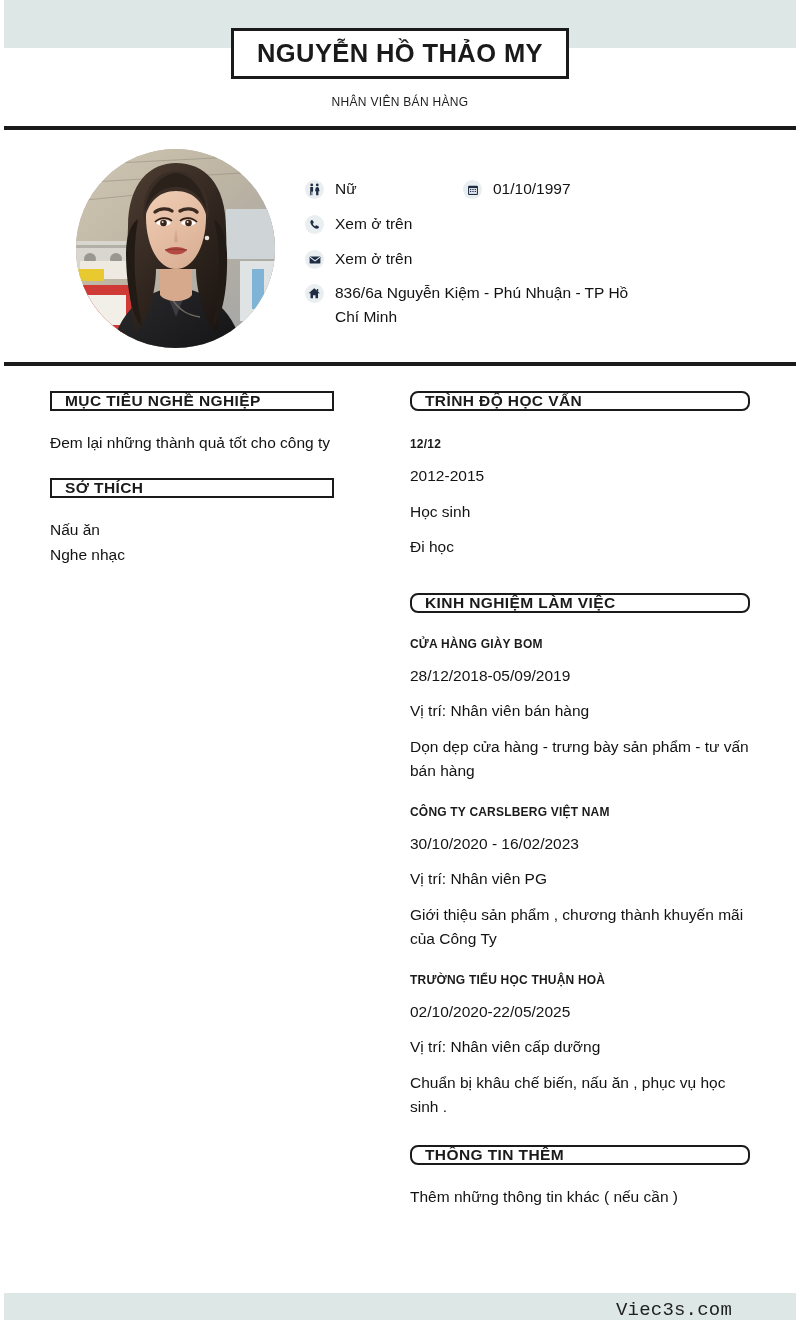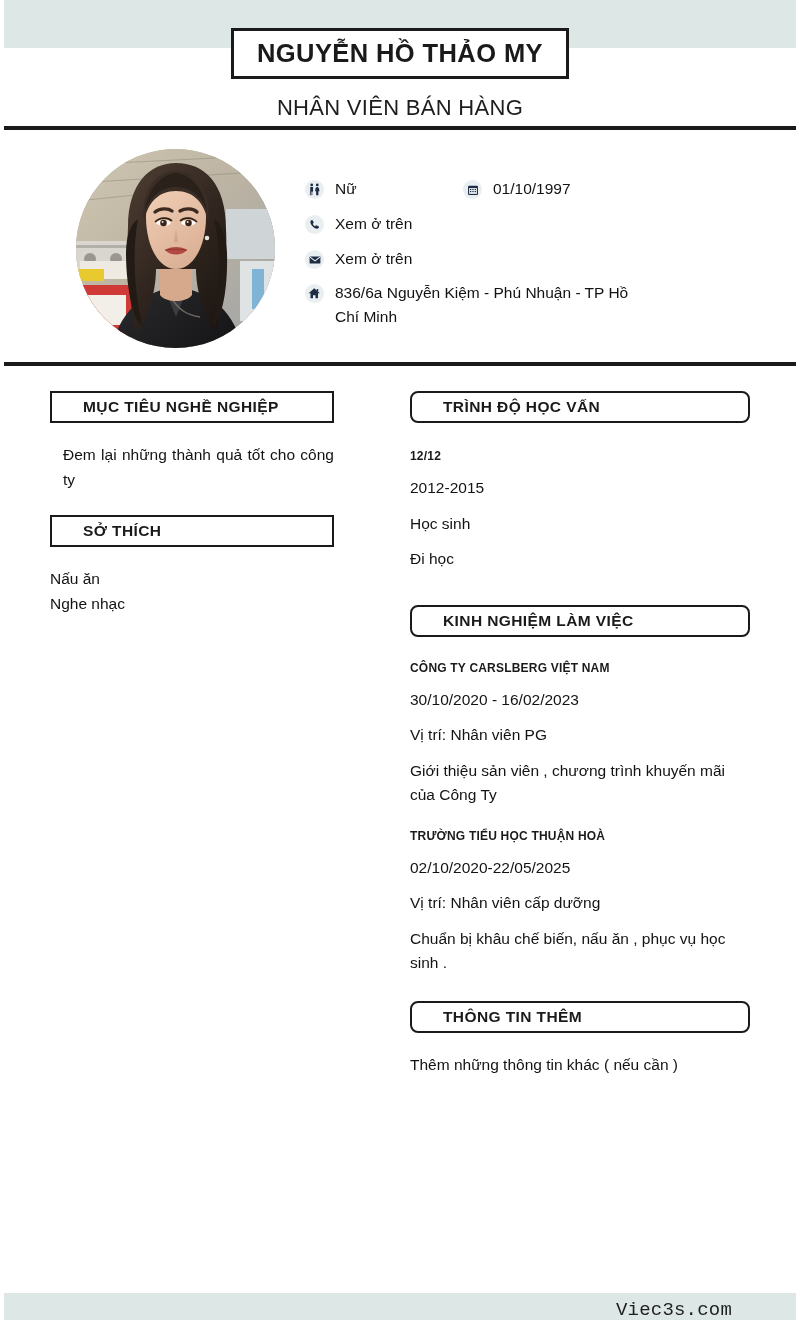--- a/index.html
+++ b/index.html
@@ -43,21 +43,21 @@
     font-weight: bold;
     letter-spacing: 0.4px;
     color: #1a1a1a;
     white-space: nowrap;
     line-height: 1;
   }
   .job-title {
     position: absolute;
     left: 0; top: 95px; width: 800px;
     text-align: center;
-    font-size: 22px;
+    font-size: 12px;
     color: #1d1d1d;
     letter-spacing: 0.3px;
   }
   .rule-top {
     position: absolute;
     left: 4px; top: 126px; width: 792px; height: 4px;
     background: #1a1a1a;
   }
 
   
@@ -118,41 +118,41 @@
     left: 0; top: 366px; width: 800px;
   }
   .col-left {
     position: absolute; left: 50px; top: 25px; width: 284px;
   }
   .col-right {
     position: absolute; left: 410px; top: 25px; width: 340px;
   }
   .sec-box {
     border: 2px solid #1a1a1a;
-    height: 32px;
+    height: 20px;
     display: flex; align-items: center;
-    padding-left: 31px;
+    padding-left: 13px;
     background: #ffffff;
     margin-bottom: 19px;
   }
   .col-right .sec-box { width: 340px; border-radius: 8px; }
   .col-left .sec-box { width: 284px; }
   .sec-title {
     font-size: 15.5px;
     font-weight: bold;
     color: #1a1a1a;
     letter-spacing: 0.4px;
     white-space: nowrap;
   }
   .body-text {
     font-size: 15.5px;
     line-height: 25px;
     color: #131313;
   }
-  .just { text-align: justify; margin-left: 13px; }
+  .just { text-align: justify; }
   .entry { margin-bottom: 21px; }
   .entry-title {
     font-size: 12px;
     font-weight: bold;
     color: #1a1a1a;
     letter-spacing: 0.2px;
     margin-bottom: 13px;
   }
   .entry-line {
     font-size: 15.5px;
@@ -382,26 +382,32 @@
         <div class="entry-line">Đi học</div>
       </div>
 
       <div style="height:12px"></div>
 
       <div class="sec-box">
         <span class="sec-title">KINH NGHIỆM LÀM VIỆC</span>
       </div>
       <div class="gap-sm"></div>
 
+      <div class="entry">
+        <div class="entry-title">CỬA HÀNG GIÀY BOM</div>
+        <div class="entry-line">28/12/2018-05/09/2019</div>
+        <div class="entry-line">Vị trí: Nhân viên bán hàng</div>
+        <div class="entry-line">Dọn dẹp cửa hàng - trưng bày sản phẩm - tư vấn bán hàng</div>
+      </div>
 
       <div class="entry">
         <div class="entry-title">CÔNG TY CARSLBERG VIỆT NAM</div>
         <div class="entry-line">30/10/2020 - 16/02/2023</div>
         <div class="entry-line">Vị trí: Nhân viên PG</div>
-        <div class="entry-line">Giới thiệu sản viên , chương trình khuyến mãi của Công Ty</div>
+        <div class="entry-line">Giới thiệu sản phẩm , chương thành khuyến mãi của Công Ty</div>
       </div>
 
       <div class="entry">
         <div class="entry-title">TRƯỜNG TIỂU HỌC THUẬN HOÀ</div>
         <div class="entry-line">02/10/2020-22/05/2025</div>
         <div class="entry-line">Vị trí: Nhân viên cấp dưỡng</div>
         <div class="entry-line">Chuẩn bị khâu chế biến, nấu ăn , phục vụ học sinh .</div>
       </div>
 
       <div style="height:4px"></div>

